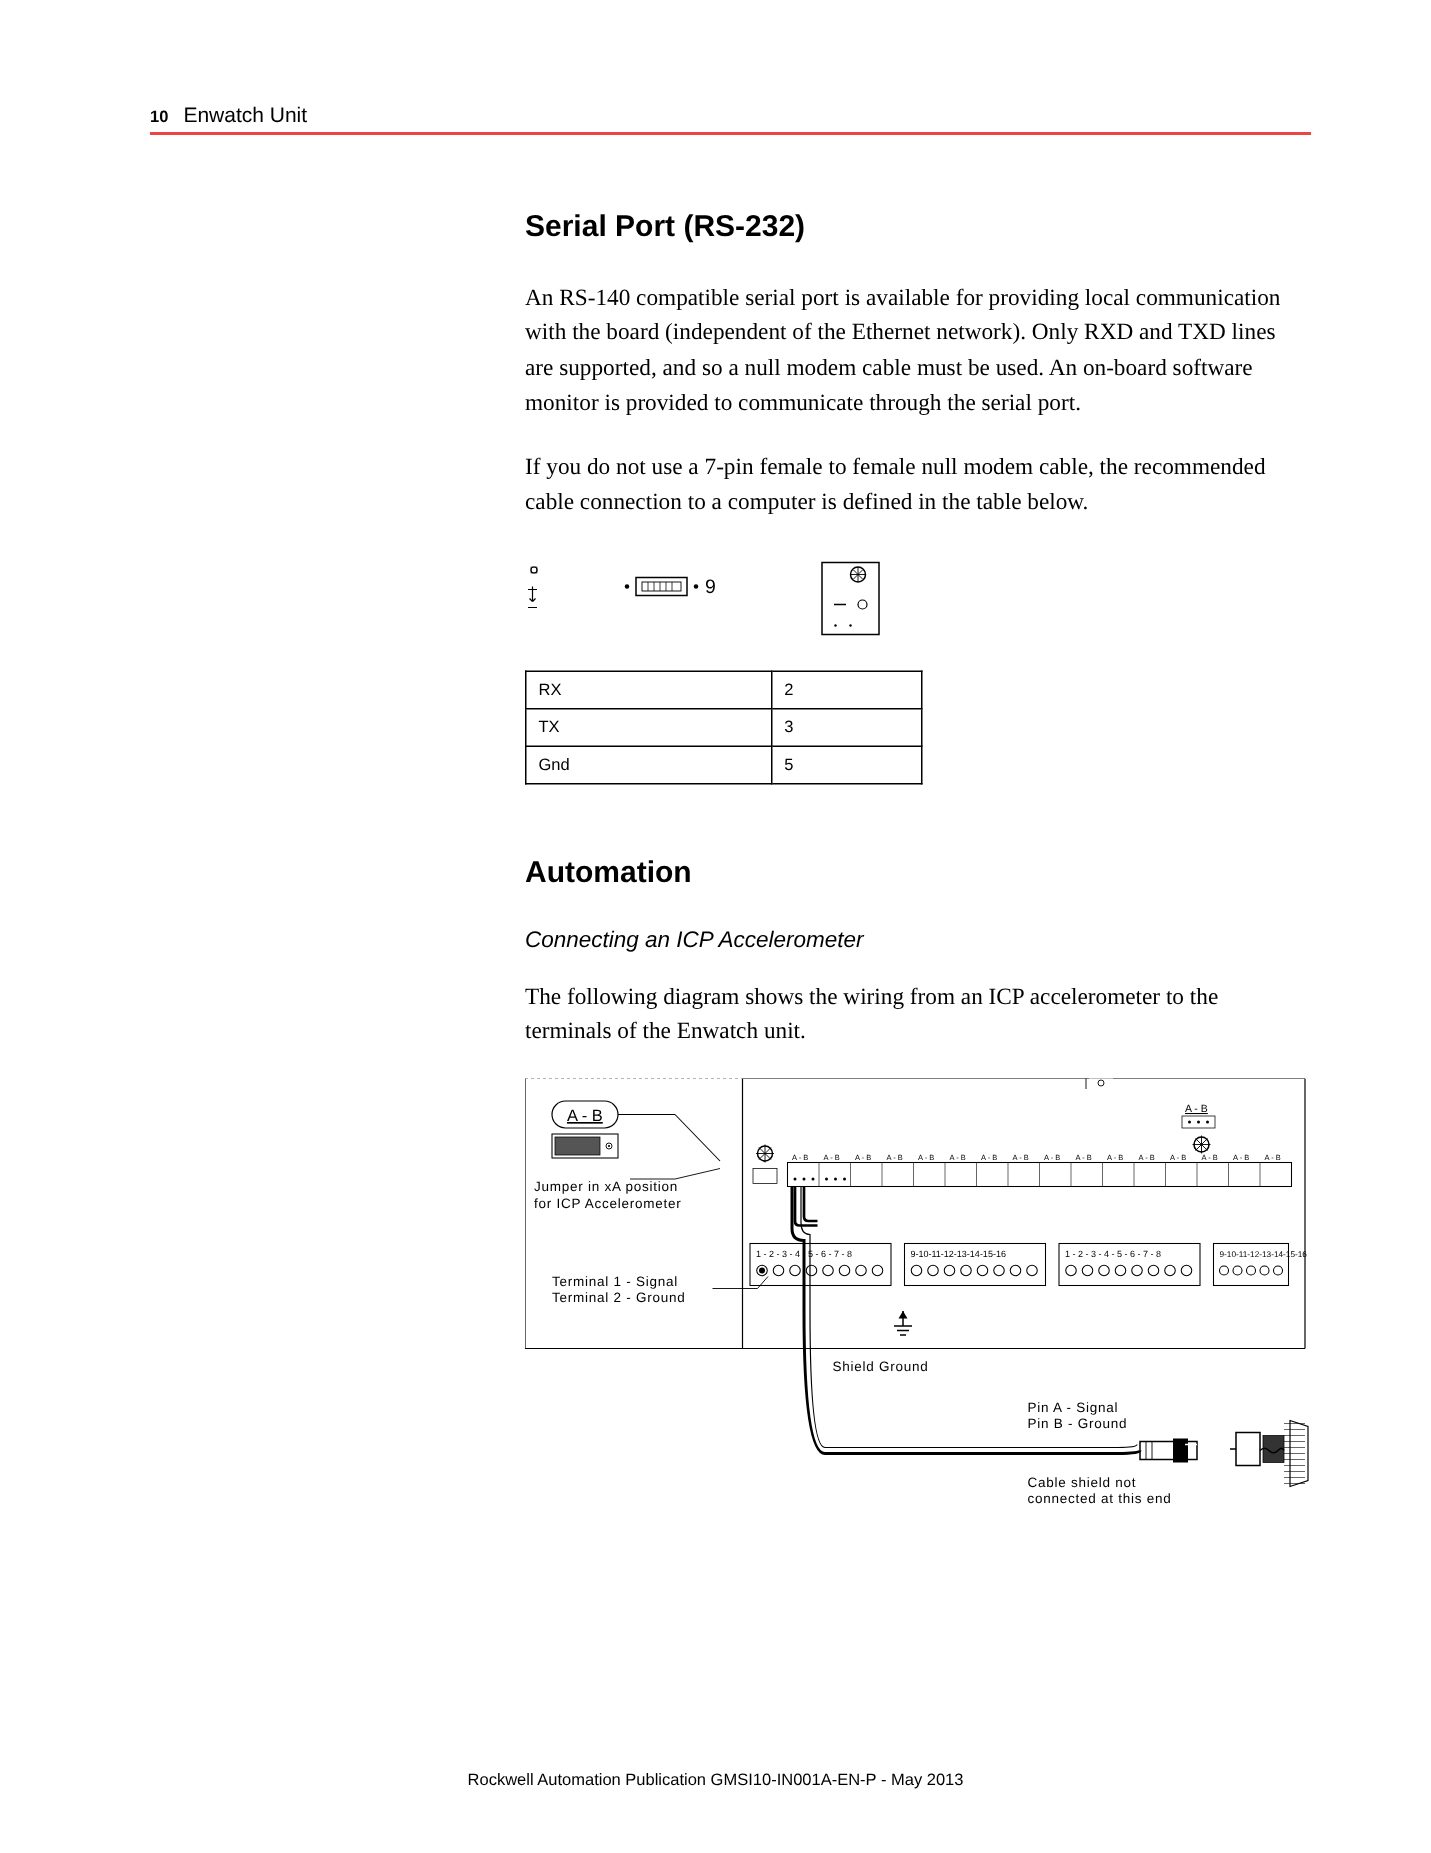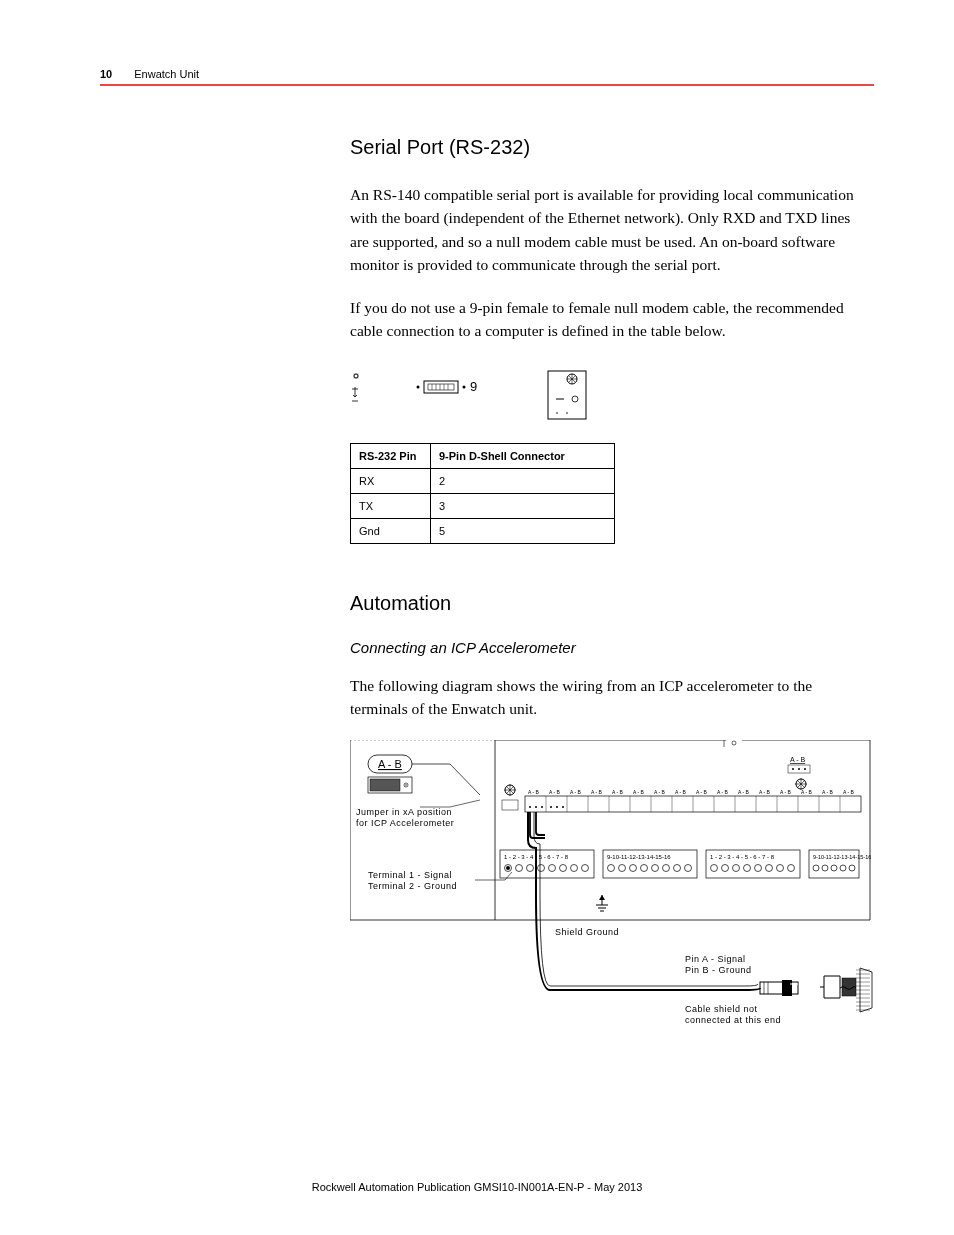--- a/index.html
+++ b/index.html
@@ -15,28 +15,28 @@
     .header {
       display: flex;
       align-items: baseline;
       gap: 10px;
       border-bottom: 2px solid #ef4444;
       padding-bottom: 4px;
       margin-bottom: 50px;
       font-family: Arial, Helvetica, sans-serif;
     }
     .page-num { font-weight: bold; font-size: 11px; }
-    .header-title { font-size: 11px; margin-left: 12px; }
+    .header-title { font-size: 14px; }
     .content {
       margin-left: 250px;
       margin-right: 10px;
     }
     h2 {
       font-family: Arial, Helvetica, sans-serif;
-      font-weight: normal;
+      font-weight: bold;
       font-size: 20px;
       margin-bottom: 24px;
     }
     .para {
       font-size: 15.5px;
       line-height: 1.5;
       margin-bottom: 20px;
     }
     .para.last { margin-bottom: 26px; }
     .serial-diagram {
@@ -90,21 +90,21 @@
 <div class="header">
   <span class="page-num">10</span>
   <span class="header-title">Enwatch Unit</span>
 </div>
 
 <div class="content">
 
   <h2>Serial Port (RS-232)</h2>
 
   <p class="para">An RS-140 compatible serial port is available for providing local communication with the board (independent of the Ethernet network). Only RXD and TXD lines are supported, and so a null modem cable must be used. An on-board software monitor is provided to communicate through the serial port.</p>
-  <p class="para last">If you do not use a 9-pin female to female null modem cable, the recommended cable connection to a computer is defined in the table below.</p>
+  <p class="para last">If you do not use a 7-pin female to female null modem cable, the recommended cable connection to a computer is defined in the table below.</p>
 
   <div class="serial-diagram">
     <svg width="250" height="52" viewBox="0 0 250 52">
 
       <circle cx="6" cy="7" r="2" fill="none" stroke="#000" stroke-width="0.8"></circle>
       <rect x="4" y="5" width="4" height="4" fill="none" stroke="#000" stroke-width="0.4"></rect>
       <path d="M 5 18 L 5 28 M 2 20 L 8 20 M 5 28 L 3 26 M 5 28 L 7 26 M 2 32 L 8 32" stroke="#000" stroke-width="0.8" fill="none"></path>
 
       <circle cx="68" cy="18" r="1.5" fill="#000"></circle>
       <rect x="74" y="12" width="34" height="12" fill="none" stroke="#000" stroke-width="1"></rect>
@@ -122,24 +122,20 @@
       <path d="M 219 7 L 225 13 M 225 7 L 219 13 M 222 5 L 222 15 M 217 10 L 227 10" stroke="#000" stroke-width="0.6"></path>
       <line x1="206" y1="30" x2="214" y2="30" stroke="#000" stroke-width="1"></line>
       <circle cx="225" cy="30" r="3" fill="none" stroke="#000" stroke-width="0.8"></circle>
       <circle cx="207" cy="44" r="0.8" fill="#000"></circle>
       <circle cx="217" cy="44" r="0.8" fill="#000"></circle>
     </svg>
   </div>
 
   <table class="pin-table">
     <tbody>
-        <tr>
-      <th>RS-232 Pin</th>
-      <th>9-Pin D-Shell Connector</th>
-    </tr>
     <tr>
       <td>RX</td>
       <td>2</td>
     </tr>
     <tr>
       <td>TX</td>
       <td>3</td>
     </tr>
     <tr>
       <td>Gnd</td>

